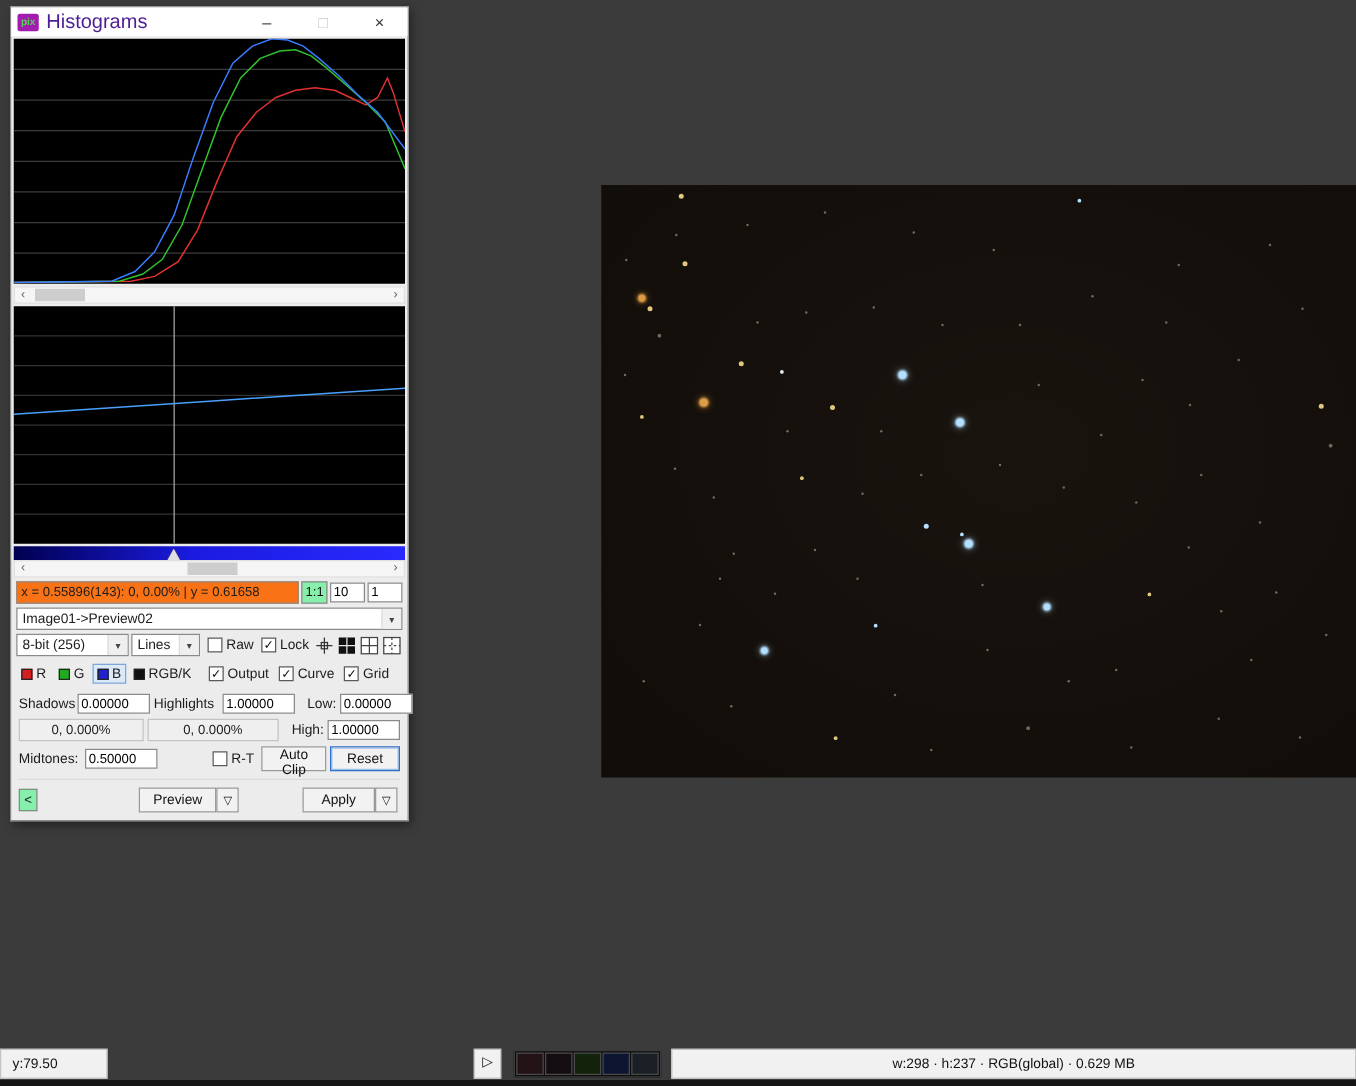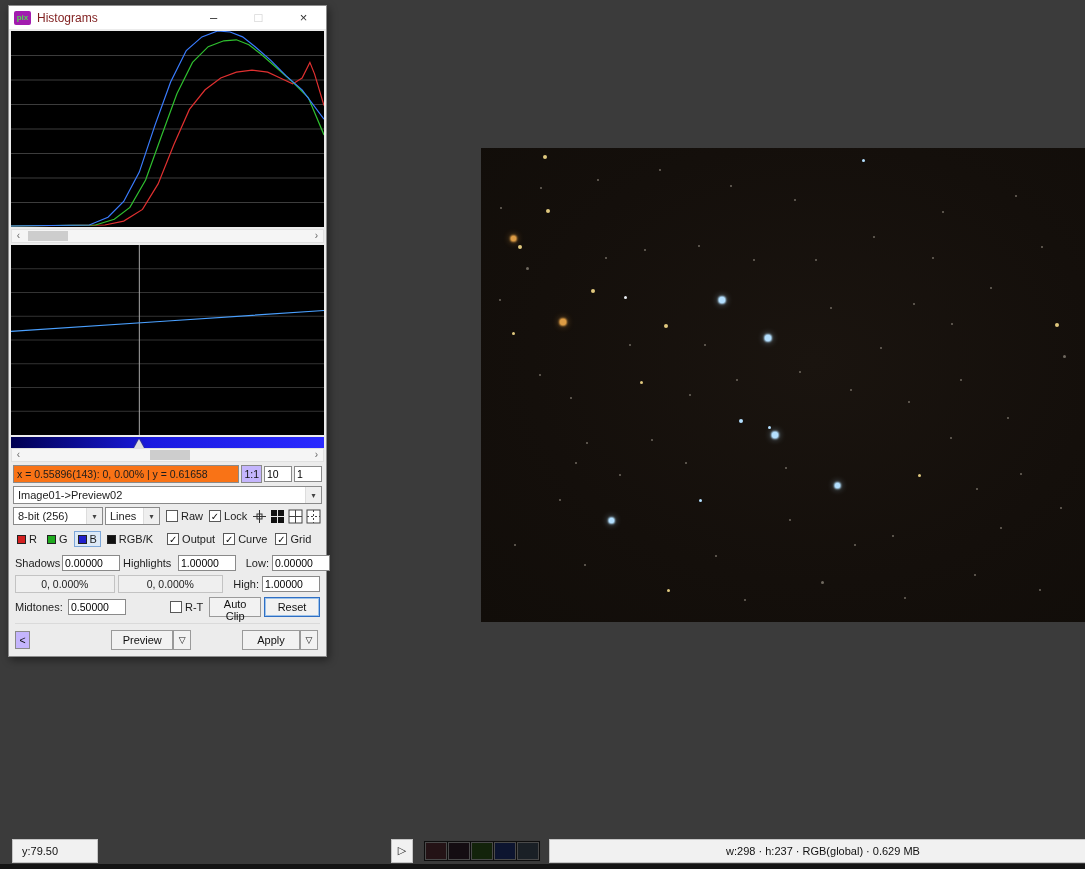--- a/index.html
+++ b/index.html
@@ -12,36 +12,36 @@
   
   .window{
     position:absolute;left:8px;top:5px;width:317px;
     background:#ececec;border:1px solid #8c8c8c;
     box-shadow:2px 3px 8px rgba(0,0,0,.45);
     font-size:11px;color:#1c1c1c;
   }
   .titlebar{height:23px;background:#ffffff;display:flex;align-items:center;padding-left:5px;}
   .app-icon{width:17px;height:14px;background:#a21caf;color:#52d852;font-size:8px;font-weight:bold;
     display:flex;align-items:center;justify-content:center;border-radius:2px;letter-spacing:0;}
-  .title{flex:1;color:#7f1d1d;font-size:12px;margin-left:6px;white-space:nowrap;}
+  .title{flex:1;color:#4c1d95;font-size:16px;margin-left:6px;white-space:nowrap;}
   .tb-btn{width:45px;text-align:center;font-size:13px;color:#333;cursor:default;line-height:23px;}
   .tb-btn.max{color:#c9c9c9;}
   .plot{display:block;margin:2px;background:#000;}
   .scrollbar{position:relative;height:14px;margin:0 2px 2px 2px;background:#f5f5f5;border:1px solid #e0e0e0;
     display:flex;align-items:center;justify-content:space-between;font-size:10px;color:#666;box-sizing:border-box;}
   .sb-arrow{width:13px;text-align:center;user-select:none;line-height:12px;}
   .sb-thumb{position:absolute;top:1px;bottom:1px;background:#cdcdcd;}
   .mid-strip{position:relative;height:11px;margin:0 2px;}
   .mid-marker{position:absolute;bottom:0;width:0;height:0;
     border-left:5px solid transparent;border-right:5px solid transparent;border-bottom:9px solid #dfdfdf;
     transform:translateX(-5px);filter:drop-shadow(0 0 1px #555);}
   .row{display:flex;align-items:center;margin:3px 4px;gap:2px;}
   .readout{flex:1;height:16px;line-height:16px;background:#f97316;border:1px solid #8a8a8a;padding:0 3px;
     font-size:10.5px;white-space:nowrap;overflow:hidden;}
-  .mini-btn{height:18px;min-width:20px;background:#c4b5fd;border:1px solid #8a8a8a;font-size:10.5px;
+  .mini-btn{height:18px;min-width:20px;background:#86efac;border:1px solid #8a8a8a;font-size:10.5px;
     padding:0 2px;font-family:inherit;color:#111;}
   .mini-input{width:22px;height:14px;border:1px solid #8a8a8a;font-size:10.5px;padding:0 2px;
     font-family:inherit;text-align:left;}
   .combo{height:18px;background:#fff;border:1px solid #8a8a8a;display:flex;align-items:center;
     padding-left:4px;box-sizing:border-box;overflow:hidden;}
   .combo-text{flex:1;white-space:nowrap;overflow:hidden;font-size:11px;}
   .combo-arrow{width:15px;align-self:stretch;display:flex;align-items:center;justify-content:center;
     font-size:8px;color:#444;background:#efefef;border-left:1px solid #ddd;}
   .combo.full{flex:1;}
   .cb-item{display:flex;align-items:center;gap:3px;white-space:nowrap;}
@@ -66,21 +66,21 @@
   .btn{height:20px;background:#f2f2f2;border:1px solid #9a9a9a;font-size:11px;font-family:inherit;
     color:#111;padding:0 6px;}
   .btn.primary{border:1px solid #2f6fc4;box-shadow:0 0 0 1px #9ec3ea inset;}
   .btn.dd{min-width:18px;padding:0 2px;font-size:9px;}
   .footer{display:flex;align-items:center;margin:6px 6px 6px 6px;border-top:1px solid #dadada;padding-top:6px;}
   
   .starfield{position:absolute;left:481px;top:148px;width:604px;height:474px;overflow:hidden;
     background:radial-gradient(ellipse at 55% 45%, #1a140f 0%, #140f0b 60%, #110d09 100%);}
   .star{position:absolute;border-radius:50%;}
   
-  .statusbar{position:absolute;left:12px;top:839px;width:950px;height:25px;}
+  .statusbar{position:absolute;left:0;top:839px;width:950px;height:25px;}
   .seg{position:absolute;top:0;height:24px;background:#f1f1f1;border:1px solid #c4c4c4;
     box-sizing:border-box;font-size:11px;line-height:22px;color:#111;white-space:nowrap;overflow:hidden;}
   .seg1{left:0;width:86px;padding-left:9px;}
   .seg2{left:87px;width:292px;text-align:center;}
   .seg-arrow{left:379px;width:22px;text-align:center;font-size:11px;line-height:21px;}
   .swatch-strip{position:absolute;left:411px;top:1px;height:22px;display:flex;gap:1px;
     background:#0d0d0d;padding:1px;border:1px solid #3a3a3a;box-sizing:border-box;}
   .swatch{width:22px;height:18px;border:1px solid #4a4a4a;box-sizing:border-box;}
   .seg3{left:537px;width:548px;text-align:center;}
   .bottom-strip{position:absolute;left:0;top:864px;width:1085px;height:5px;background:#141414;}

